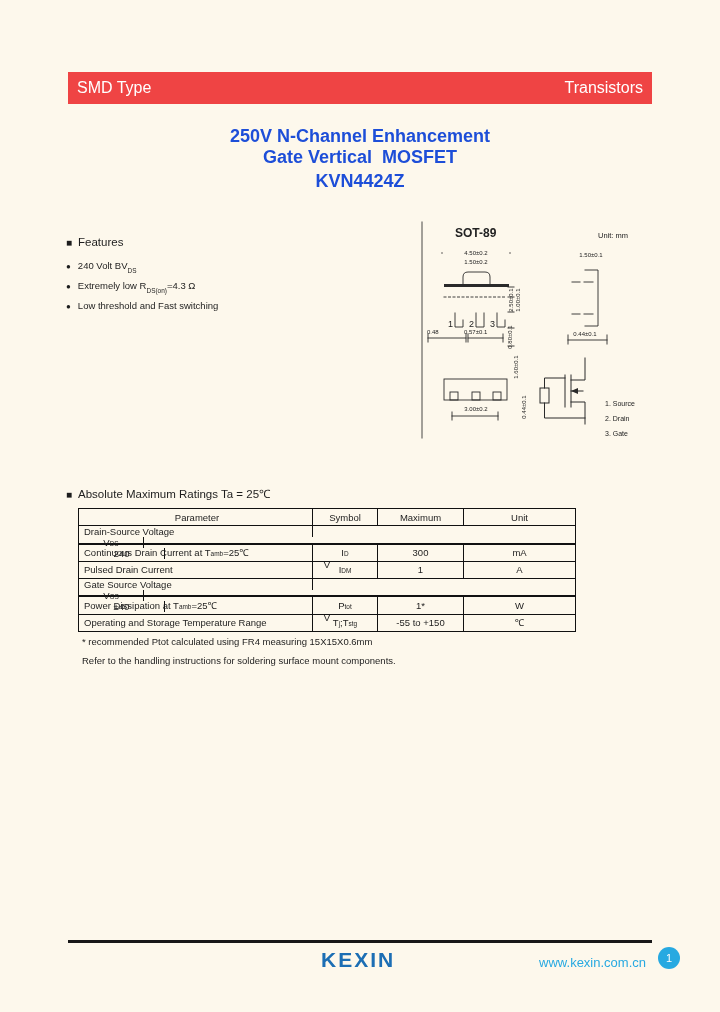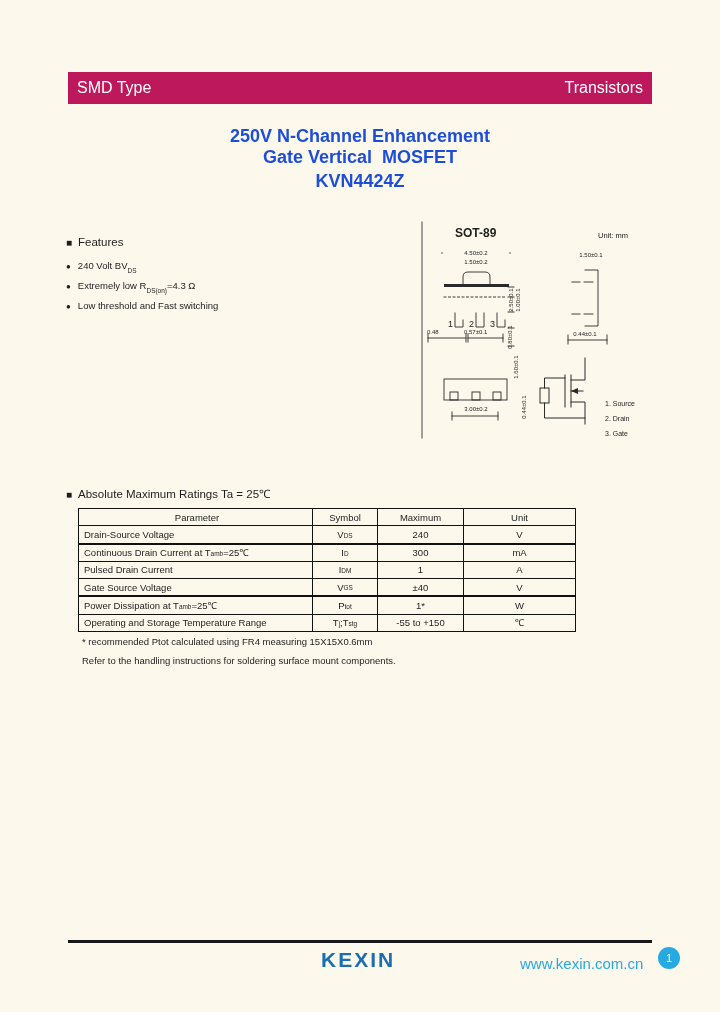--- a/index.html
+++ b/index.html
@@ -4,21 +4,21 @@
 <style>
   html,body { margin:0; padding:0; }
   body { font-family:"Liberation Sans", sans-serif; }
   .page {
     position:relative; width:720px; height:1012px;
     background:#fdf8ec; color:#1d1d1d; overflow:hidden;
   }
   
   .bar {
     position:absolute; left:68px; top:72px; width:584px; height:22px;
-    background:#be185d; color:#fff; display:flex; align-items:center;
+    background:#ef4444; color:#fff; display:flex; align-items:center;
     justify-content:space-between; padding:16px 9px; box-sizing:border-box;
     font-size:16px;
   }
   
   .title {
     position:absolute; left:0; top:126px; width:720px; text-align:center;
     font-weight:bold; font-size:18px; line-height:21px; color:#1d4ed8;
   }
   .title div { white-space:pre; }
   .title .part { margin-top:3px; }
@@ -35,38 +35,38 @@
   
   .amr-heading { position:absolute; left:66px; top:486px; font-size:11.5px; }
   .amr-heading .sq { font-size:10px; margin-right:6px; }
   .amr-table {
     position:absolute; left:78px; top:508px; width:498px; height:124px;
     border:1.5px solid #111; box-sizing:border-box;
     display:flex; flex-direction:column; font-size:9.5px;
   }
   .tr { display:flex; flex:1; border-bottom:1px solid #111; min-height:0; }
   .tr:last-child { border-bottom:none; }
-  .tr.thick { border-bottom-width:2px; }
+  .tr.thick { border-bottom-width:2px;flex-direction:column; }
   .td { border-right:1px solid #111; display:flex; align-items:center;
         justify-content:center; padding:0 2px; box-sizing:border-box; }
   .td:last-child { border-right:none; }
   .td.param { width:234px; justify-content:flex-start; padding-left:5px; }
   .td.sym { width:65px; }
   .td.rating { width:86px; }
   .td.unit { flex:1; }
   .tr.thead .param { justify-content:center; }
   .note { position:absolute; left:82px; font-size:9.5px; }
   .note1 { top:636px; }
   .note2 { top:655px; }
   
   .foot-line { position:absolute; left:68px; top:940px; width:584px; height:3px; background:#181818; }
   .logo { position:absolute; left:321px; top:948px; font-size:21px; font-weight:bold;
           letter-spacing:2px; color:#1c6eb4; }
-  .url { position:absolute; left:520px; top:955px; width:126px; 
-         font-size:15px; color:#27a9e1; text-decoration:none; }
+  .url { position:absolute; left:520px; top:955px; width:126px; text-align:right;
+         font-size:13px; color:#27a9e1; text-decoration:none; }
   .page-badge { position:absolute; left:658px; top:947px; width:22px; height:22px;
           border-radius:50%; background:#27a9e1; color:#fff; font-size:11px;
           display:flex; align-items:center; justify-content:center; }
 </style>
 </head>
 <body>
 
 <div class="page">
 
   <div class="bar">

